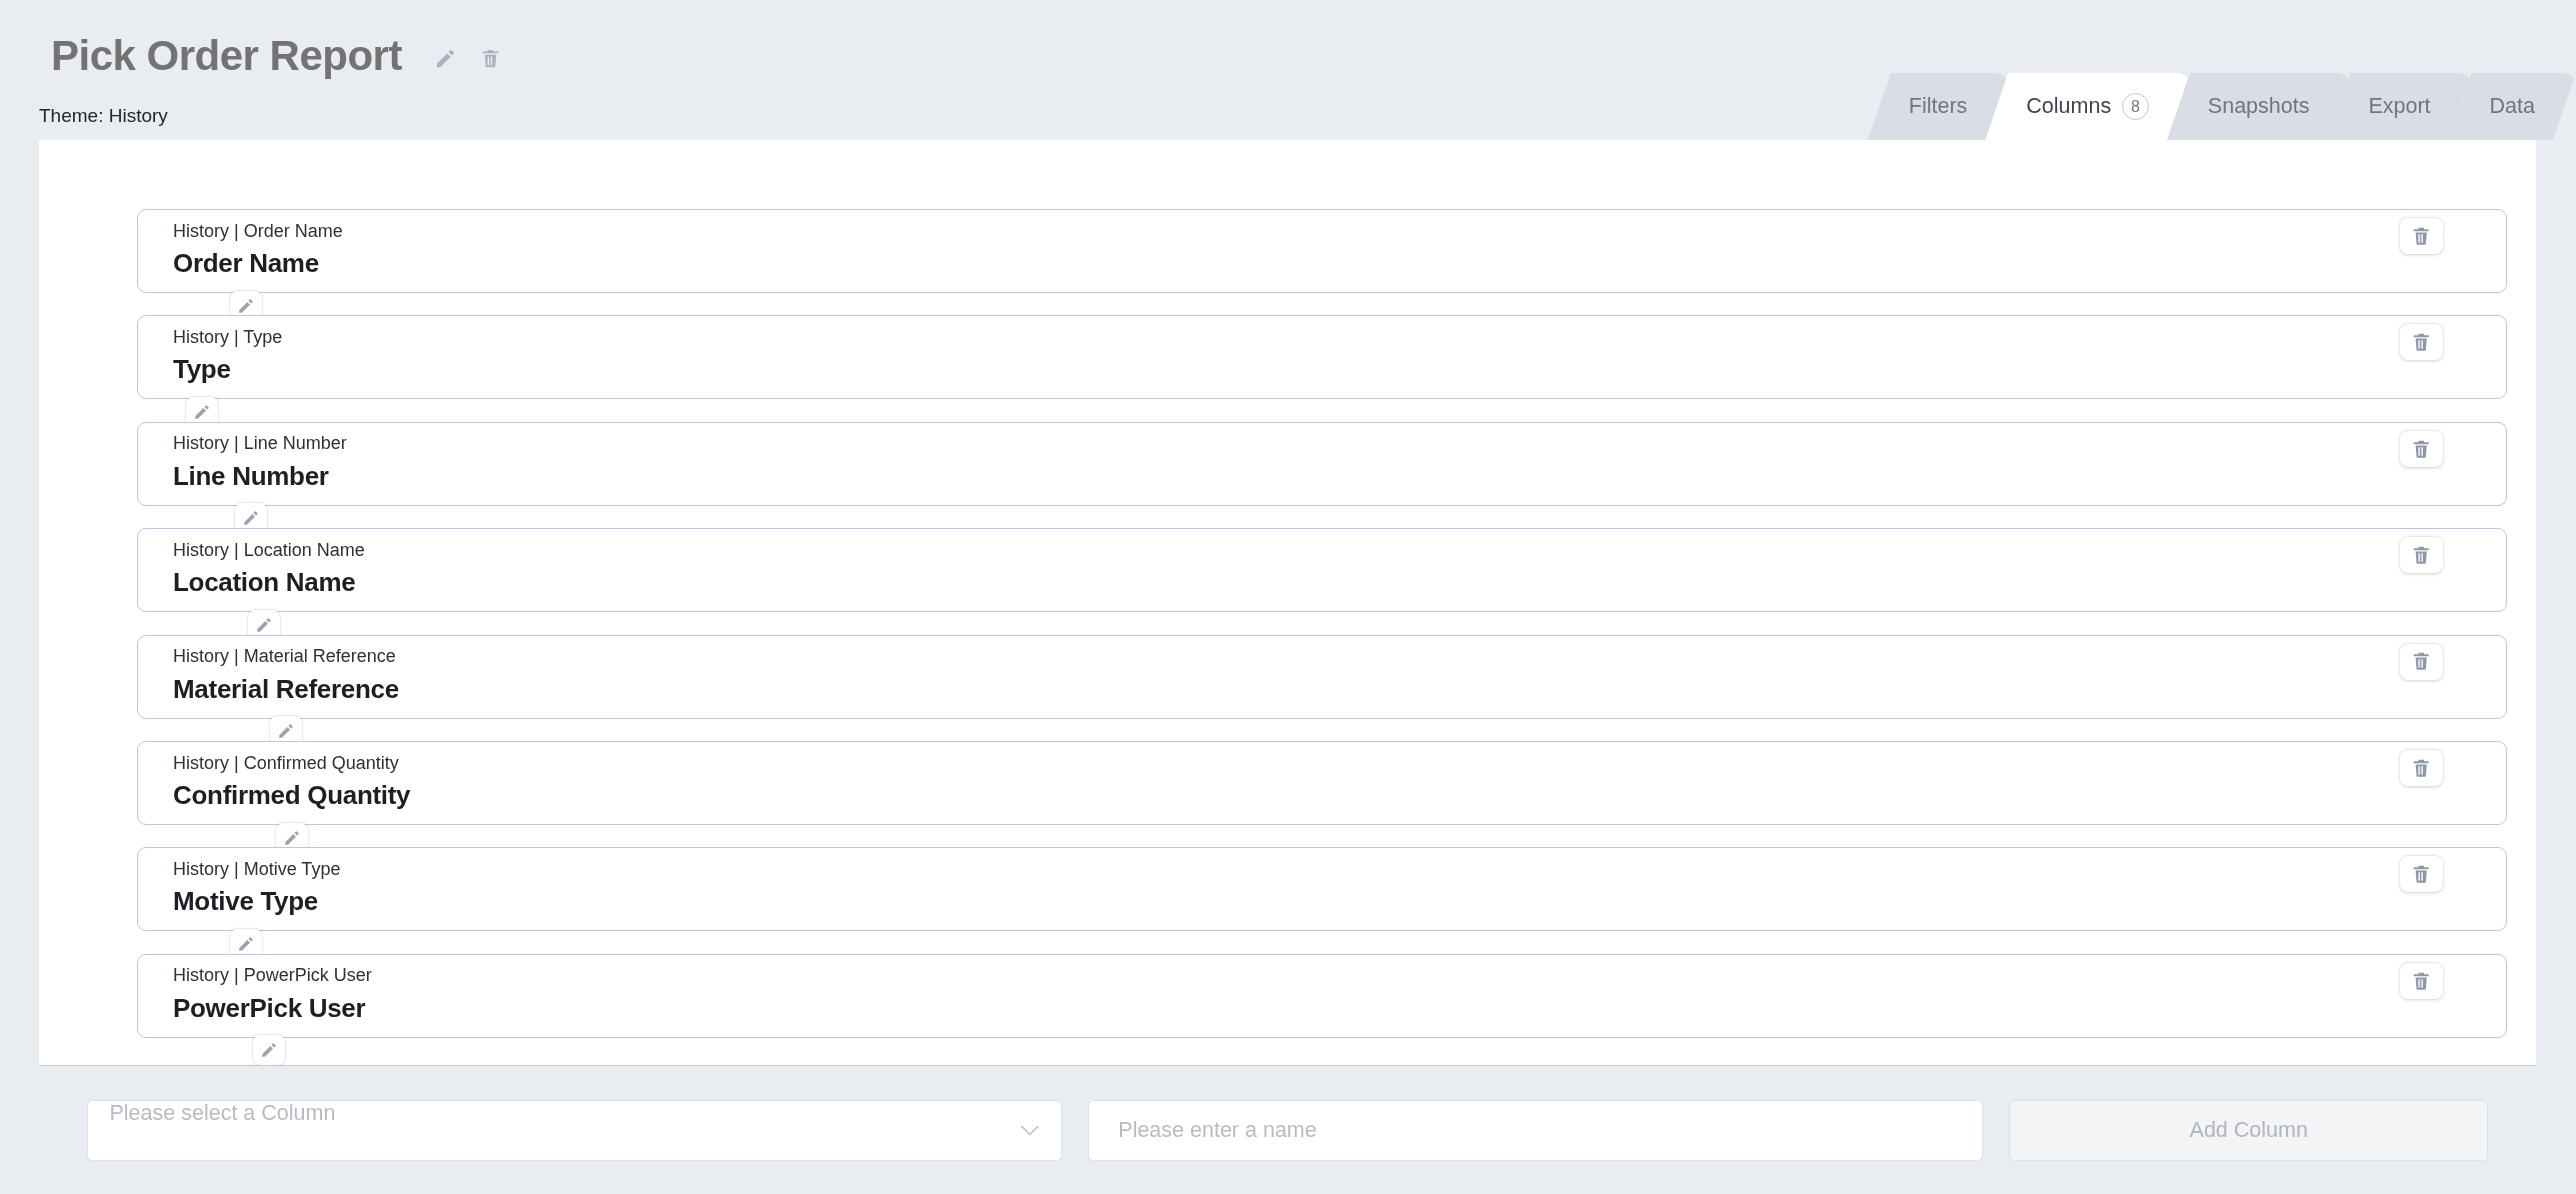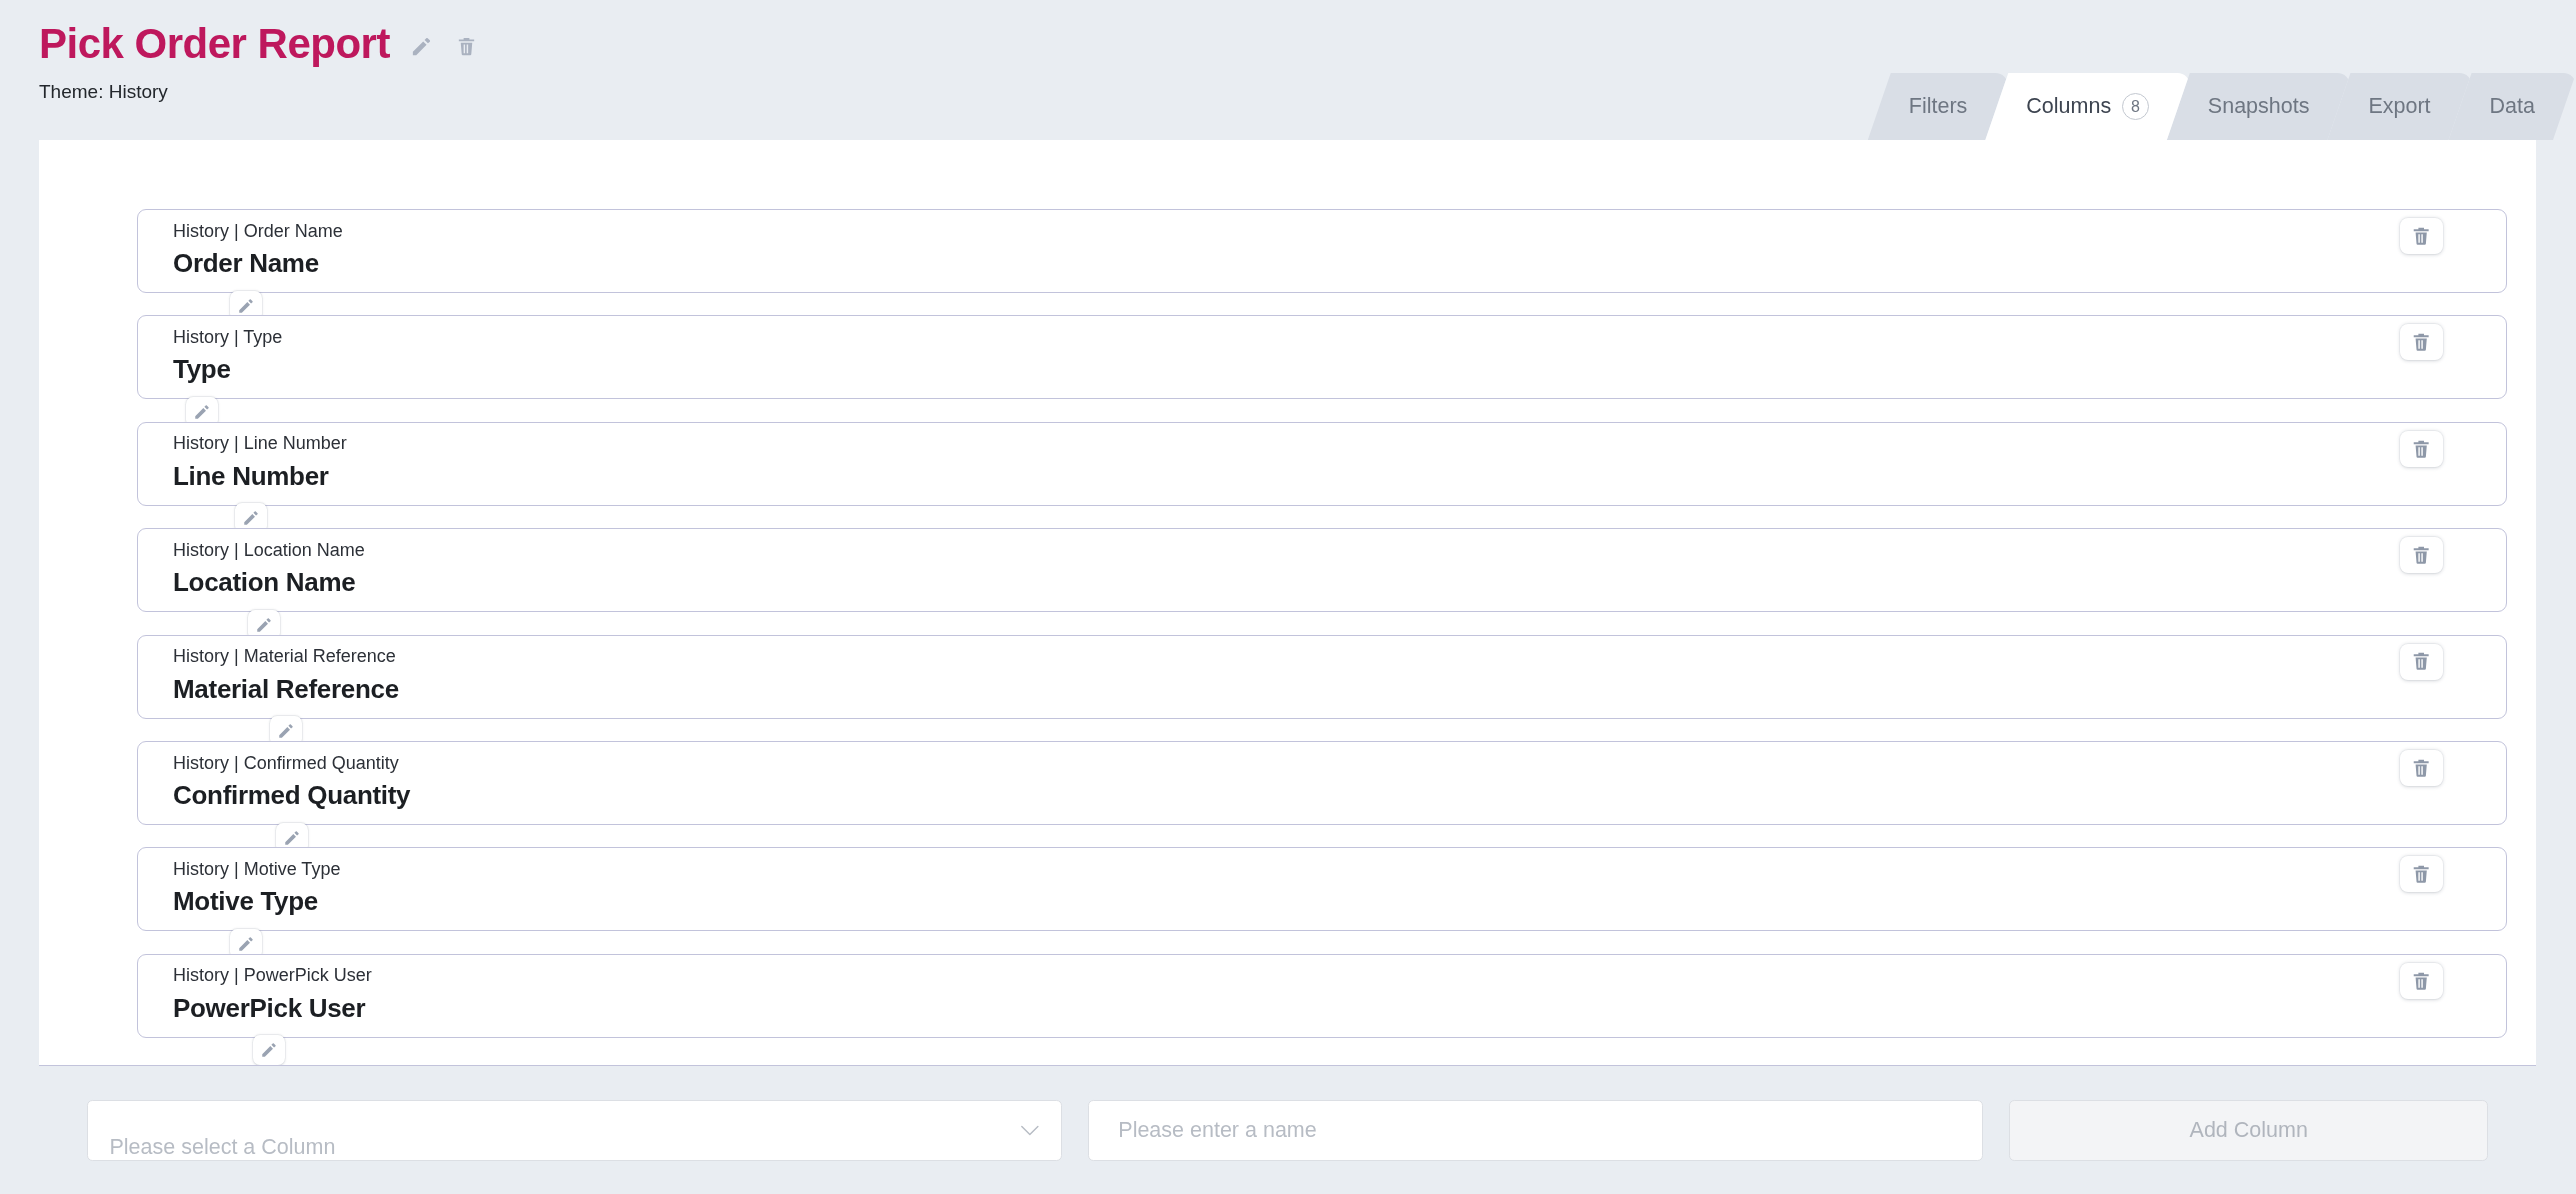--- a/index.html
+++ b/index.html
@@ -24,24 +24,24 @@
   }
   .title-row {
     display: flex;
     align-items: center;
     gap: 18px;
     padding-top: 21.5px;
   }
   .page-title {
     font-size: 42px;
     font-weight: 700;
-    color: #be185d;
+    color: #737373;
     letter-spacing: -0.5px;
     line-height: 1.05;
-    margin: 0;
+    margin: 12px;
     white-space: nowrap;
   }
   .title-icon {
     width: 27px;
     height: 27px;
     display: inline-flex;
     align-items: center;
     justify-content: center;
     cursor: pointer;
     margin-top: 5.4px;
@@ -217,21 +217,21 @@
     box-sizing: border-box;
   }
   .f-select {
     position: relative;
     width: 984px;
     height: 61px;
     background: #ffffff;
     border: 0.9px solid #dcdfe4;
     border-radius: 5.4px;
     display: flex;
-    align-items: flex-end;
+    align-items: flex-start;
     padding: 0 21.5px;
     box-sizing: border-box;
     cursor: pointer;
   }
   .f-placeholder {
     font-size: 21.5px;
     color: #b7bcc4;
     white-space: nowrap;
   }
   .f-chevron {

